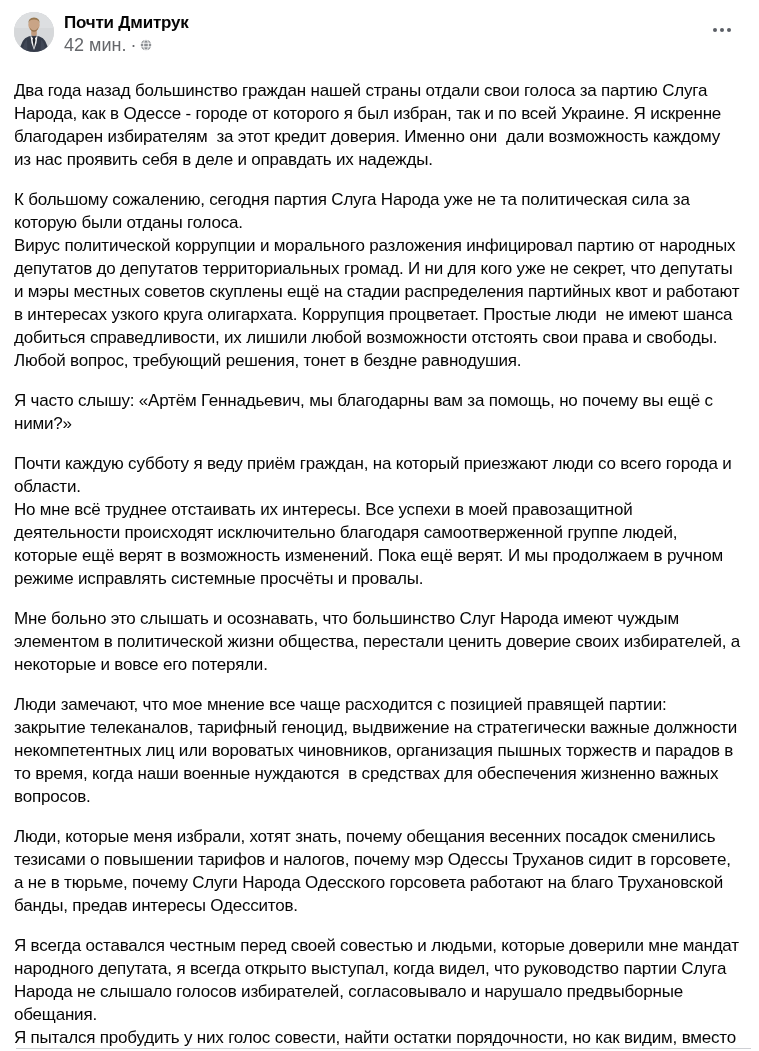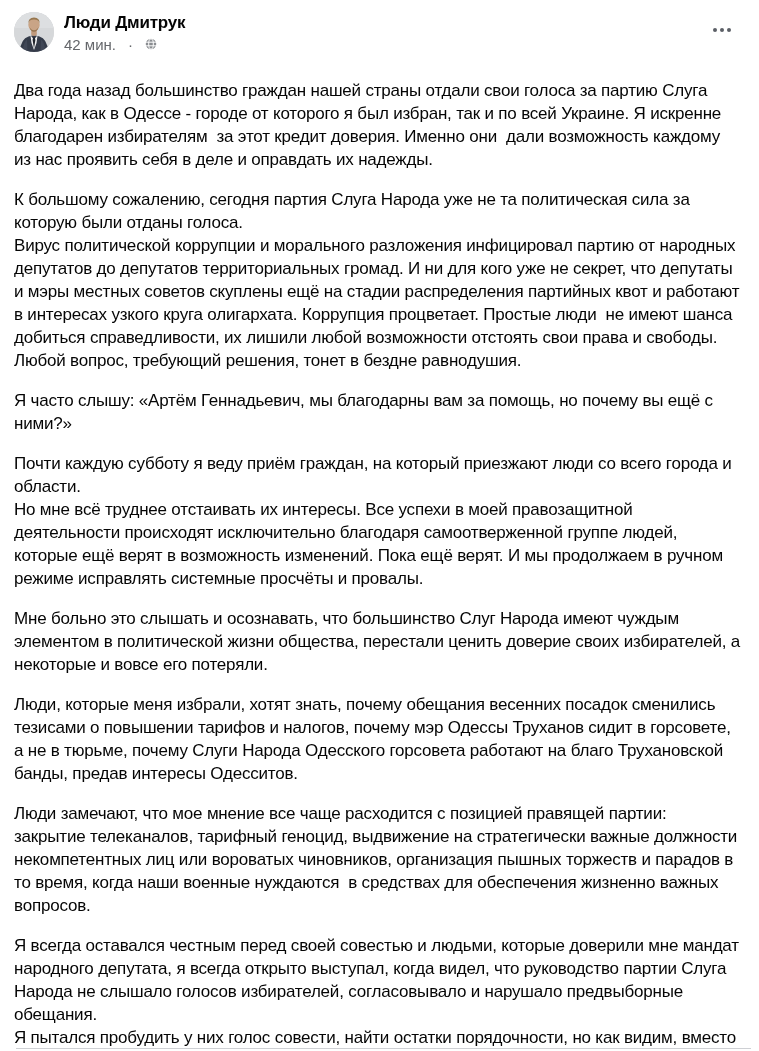--- a/index.html
+++ b/index.html
@@ -41,23 +41,23 @@
     font-weight: 700;
     color: #050505;
     line-height: 22px;
     letter-spacing: -0.2px;
     cursor: pointer;
     display: inline-block;
   }
   .post-meta {
     display: flex;
     align-items: center;
-    gap: 12px;
+    gap: 4px;
     margin-top: 1px;
-    font-size: 15px;
+    font-size: 18px;
     color: #65676b;
     line-height: 18px;
   }
   .post-meta .timestamp { cursor: pointer; }
   .post-meta .sep { color: #65676b; }
   .globe { display: inline-block; margin-top: 1px; }
   .more-button {
     flex: 0 0 auto;
     display: flex;
     align-items: center;
@@ -121,21 +121,21 @@
 
         <ellipse cx="20" cy="12.8" rx="5.7" ry="6.6" fill="#c9a486"></ellipse>
 
         <path d="M14.3 12 Q14 5.4 20 5.4 Q26 5.4 25.7 12 Q25 7.6 20 7.6 Q15 7.6 14.3 12 Z" fill="#97774f"></path>
 
         <path d="M15.5 14.5 Q16.5 19.8 20 19.8 Q23.5 19.8 24.5 14.5 Q23.5 18.2 20 18.2 Q16.5 18.2 15.5 14.5 Z" fill="#8a6a45" opacity="0.85"></path>
       </svg>
     </div>
 
     <div class="header-info">
-      <span class="author-name">Люди Дмитрук</span>
+      <span class="author-name">Почти Дмитрук</span>
       <div class="post-meta">
         <span class="timestamp">42 мин.</span>
         <span class="sep">·</span>
         <span class="globe">
           <svg width="12" height="12" viewBox="0 0 16 16">
             <circle cx="8" cy="8" r="7" fill="#8a8d91"></circle>
             <path d="M1.4 5.6 H14.6 M1.4 10.4 H14.6" stroke="#ffffff" stroke-width="1.3" fill="none"></path>
             <ellipse cx="8" cy="8" rx="3.1" ry="6.9" stroke="#ffffff" stroke-width="1.3" fill="none"></ellipse>
           </svg>
         </span>
@@ -151,22 +151,22 @@
   </div>
 
   <div class="post-body">
     <p>Два года назад большинство граждан нашей страны отдали свои голоса за партию Слуга Народа, как в Одессе - городе от которого я был избран, так и по всей Украине. Я искренне благодарен избирателям  за этот кредит доверия. Именно они  дали возможность каждому из нас проявить себя в деле и оправдать их надежды.</p>
     <p>К большому сожалению, сегодня партия Слуга Народа уже не та политическая сила за которую были отданы голоса.
 Вирус политической коррупции и морального разложения инфицировал партию от народных депутатов до депутатов территориальных громад. И ни для кого уже не секрет, что депутаты и мэры местных советов скуплены ещё на стадии распределения партийных квот и работают в интересах узкого круга олигархата. Коррупция процветает. Простые люди  не имеют шанса добиться справедливости, их лишили любой возможности отстоять свои права и свободы. Любой вопрос, требующий решения, тонет в бездне равнодушия.</p>
     <p>Я часто слышу: «Артём Геннадьевич, мы благодарны вам за помощь, но почему вы ещё с ними?»</p>
     <p>Почти каждую субботу я веду приём граждан, на который приезжают люди со всего города и области.
 Но мне всё труднее отстаивать их интересы. Все успехи в моей правозащитной деятельности происходят исключительно благодаря самоотверженной группе людей, которые ещё верят в возможность изменений. Пока ещё верят. И мы продолжаем в ручном режиме исправлять системные просчёты и провалы.</p>
     <p>Мне больно это слышать и осознавать, что большинство Слуг Народа имеют чуждым элементом в политической жизни общества, перестали ценить доверие своих избирателей, а некоторые и вовсе его потеряли.</p>
+    <p>Люди замечают, что мое мнение все чаще расходится с позицией правящей партии: закрытие телеканалов, тарифный геноцид, выдвижение на стратегически важные должности некомпетентных лиц или вороватых чиновников, организация пышных торжеств и парадов в то время, когда наши военные нуждаются  в средствах для обеспечения жизненно важных вопросов.</p>
     <p>Люди, которые меня избрали, хотят знать, почему обещания весенних посадок сменились тезисами о повышении тарифов и налогов, почему мэр Одессы Труханов сидит в горсовете, а не в тюрьме, почему Слуги Народа Одесского горсовета работают на благо Трухановской банды, предав интересы Одесситов.</p>
-    <p>Люди замечают, что мое мнение все чаще расходится с позицией правящей партии: закрытие телеканалов, тарифный геноцид, выдвижение на стратегически важные должности некомпетентных лиц или вороватых чиновников, организация пышных торжеств и парадов в то время, когда наши военные нуждаются  в средствах для обеспечения жизненно важных вопросов.</p>
     <p>Я всегда оставался честным перед своей совестью и людьми, которые доверили мне мандат народного депутата, я всегда открыто выступал, когда видел, что руководство партии Слуга Народа не слышало голосов избирателей, согласовывало и нарушало предвыборные обещания.
 Я пытался пробудить у них голос совести, найти остатки порядочности, но как видим, вместо конструктивного диалога и работы для избирателей, они выбрали более легкий и короткий путь.</p>
     <p>Отныне и до конца моих полномочий я  остаюсь народным депутатом от Одессы, который несёт ответственность исключительно перед избирателями и своей совестью.</p>
   </div>
 
   <div class="post-divider"></div>
 
 </div>
 
 </body></html>

